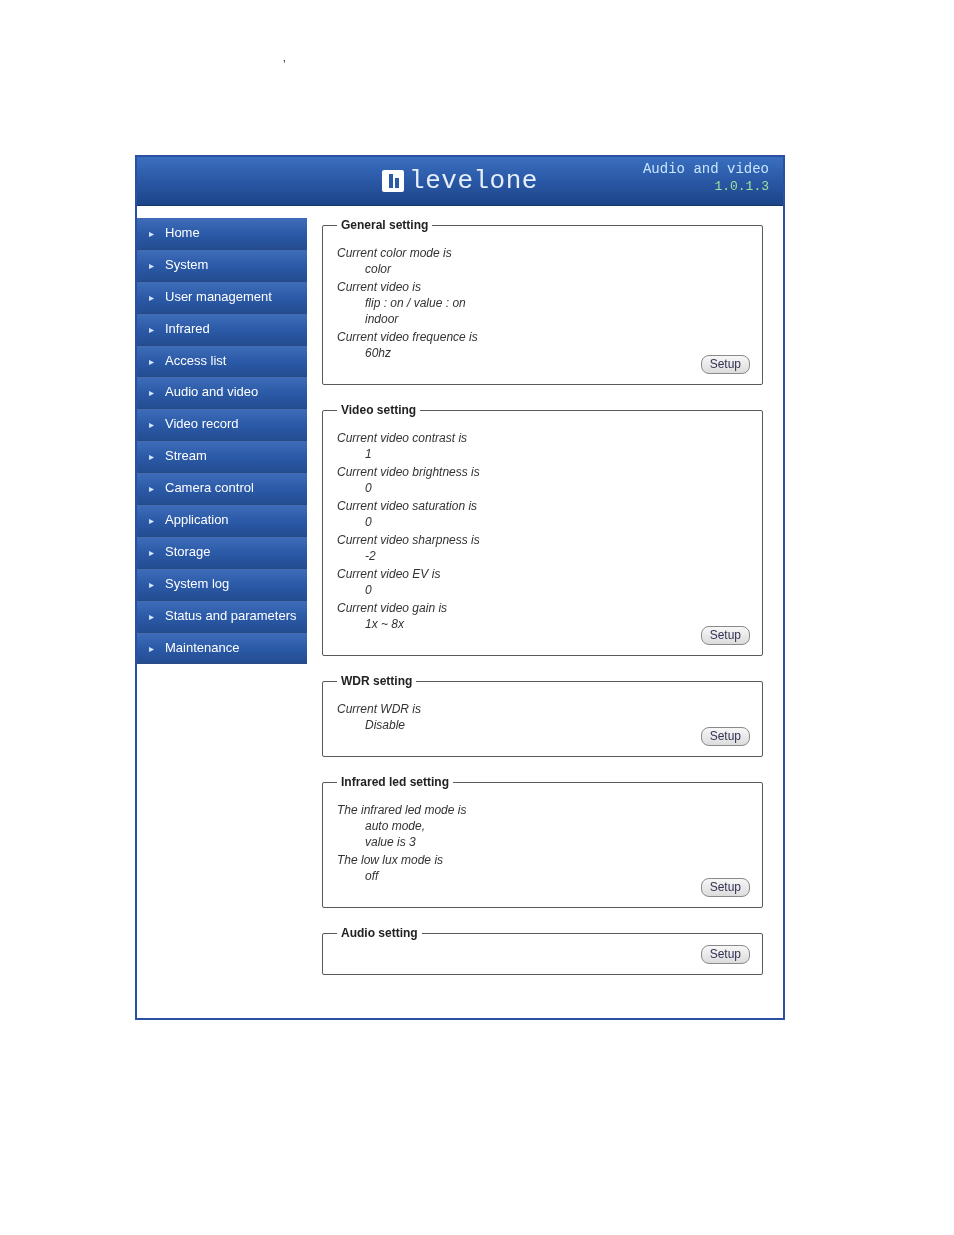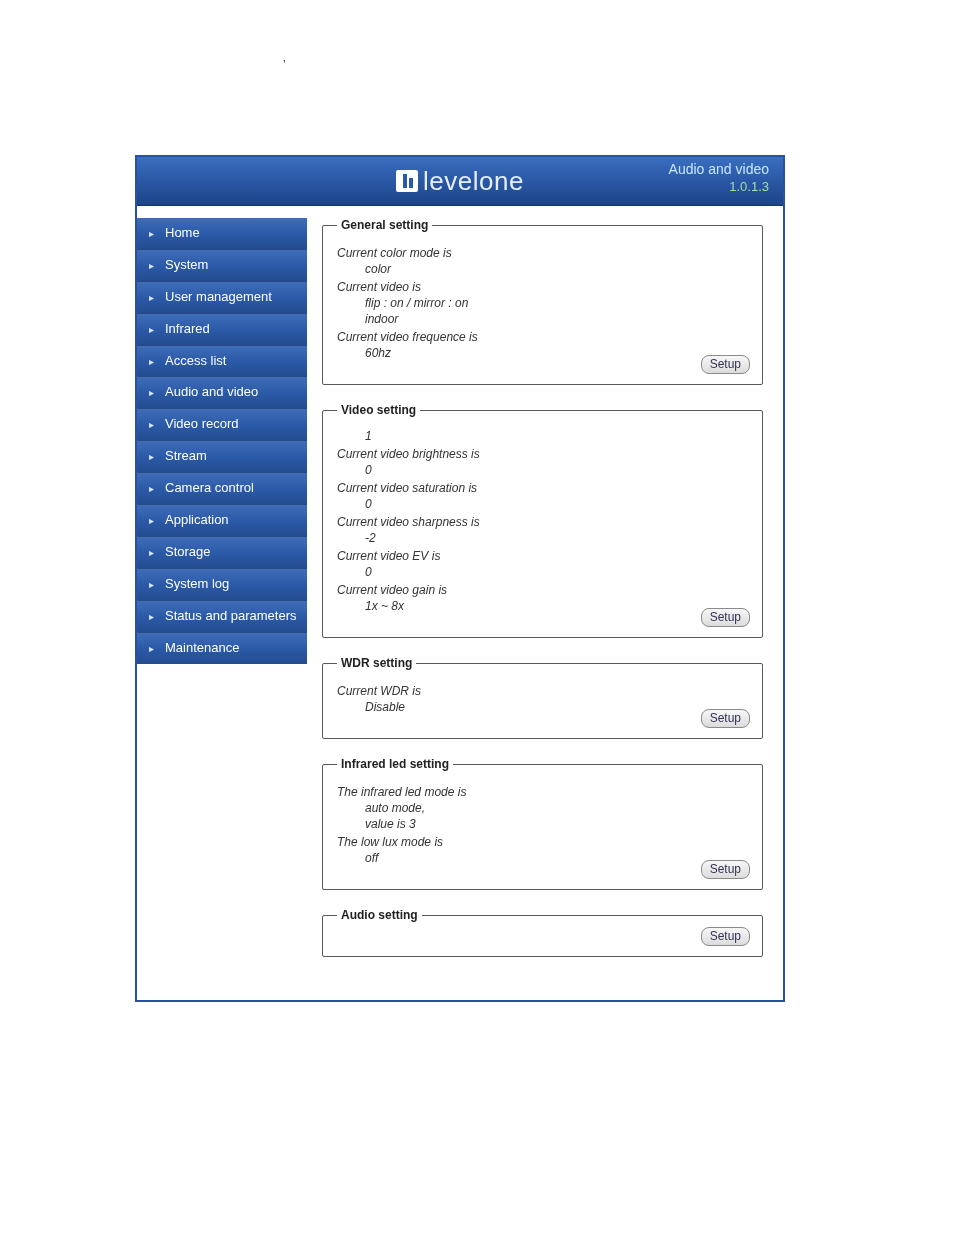--- a/index.html
+++ b/index.html
@@ -7,21 +7,21 @@
   .stray{position:absolute;left:283px;top:58px;font-size:12px;color:#333;}
   .frame{
     position:absolute;left:135px;top:155px;width:650px;
     border:2px solid #2b4fa3;background:#fff;box-sizing:border-box;
     padding-bottom:25px;
   }
   .header{
     height:48px;
     background:linear-gradient(to bottom,#3a6fbf 0%,#2b5aa8 45%,#1c4588 100%);
     position:relative;border-bottom:1px solid #16376e;
-    display:flex;align-items:center;justify-content:center;
+    display:flex;align-items:center;justify-content:center;font-family:Liberation Mono, monospace;
   }
   .brand{display:flex;align-items:center;gap:2px}
   .brand .logo-sq{
     width:22px;height:22px;background:#fff;border-radius:2px;position:relative;margin-right:3px;
   }
   .brand .logo-sq::before{
     content:"";position:absolute;left:7px;top:4px;width:4px;height:14px;background:#2b5aa8;
   }
   .brand .logo-sq::after{
     content:"";position:absolute;left:13px;top:8px;width:4px;height:10px;background:#2b5aa8;
@@ -94,31 +94,32 @@
     </div>
 
     <div class="main">
 
       <fieldset>
         <legend>General setting</legend>
         <div class="row">
           <div class="lbl">Current color mode is</div>
           <div class="val">color</div>
           <div class="lbl">Current video is</div>
-          <div class="val">flip : on / mirror : on</div>
+          <div class="val">flip : on / value : on</div>
           <div class="val">indoor</div>
           <div class="lbl">Current video frequence is</div>
           <div class="val">60hz</div>
         </div>
         <button class="setup-btn">Setup</button>
       </fieldset>
 
       <fieldset>
         <legend>Video setting</legend>
         <div class="row">
+          <div class="lbl">Current video contrast is</div>
           <div class="val">1</div>
           <div class="lbl">Current video brightness is</div>
           <div class="val">0</div>
           <div class="lbl">Current video saturation is</div>
           <div class="val">0</div>
           <div class="lbl">Current video sharpness is</div>
           <div class="val">-2</div>
           <div class="lbl">Current video EV is</div>
           <div class="val">0</div>
           <div class="lbl">Current video gain is</div>

